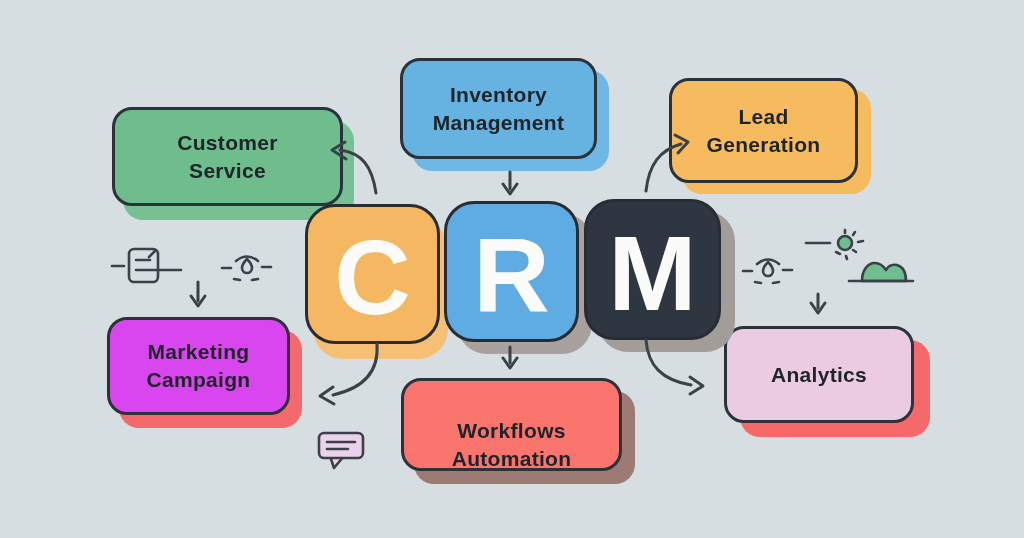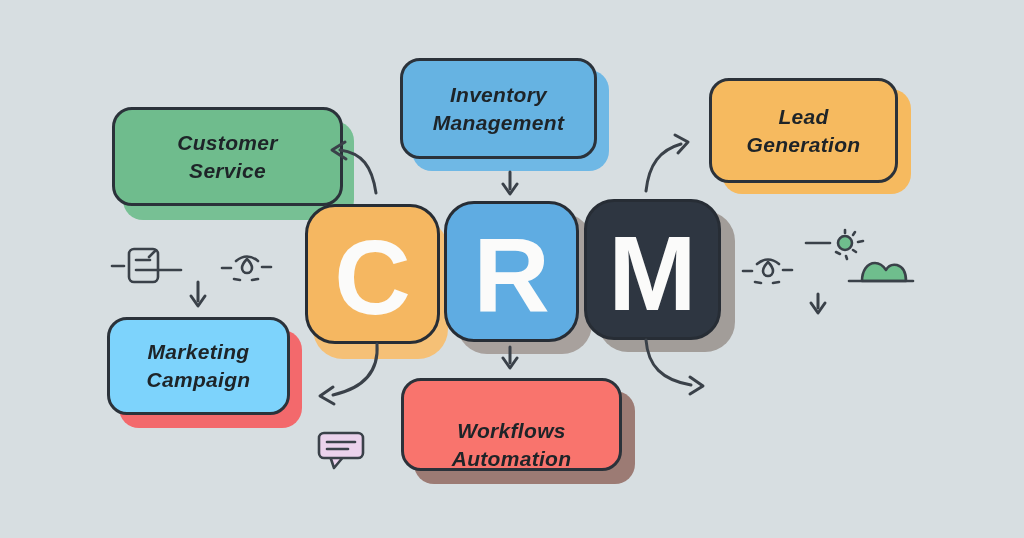--- a/index.html
+++ b/index.html
@@ -14,42 +14,42 @@
 
   
   .node{position:absolute;}
   .node .shadow{position:absolute;inset:0;border-radius:20px;}
   .node .face{
     position:absolute;inset:0;
     border:3px solid #2B323A;border-radius:20px;
     display:flex;align-items:center;justify-content:center;
     text-align:center;
     font-weight:bold;color:#1E2428;
-    font-size:21px;line-height:1.32;letter-spacing:.3px;font-style:italic;
+    font-size:21px;line-height:1.32;letter-spacing:.3px;
   }
   .node .label{display:block;}
 
   #customer-service{left:112px;top:107px;width:191px;height:99px;padding-left:40px;}
   #customer-service .shadow{background:#77C094;transform:translate(11px,14px);}
   #customer-service .face{background:#6FBC8D;}
   #customer-service .label{max-width:150px;}
 
   #inventory-management{left:400px;top:58px;width:197px;height:101px;}
   #inventory-management .shadow{background:#6FB8E5;transform:translate(12px,12px);}
   #inventory-management .face{background:#66B3E2;}
   #inventory-management .label{max-width:165px;}
 
-  #lead-generation{left:709px;top:78px;width:189px;height:105px;}
+  #lead-generation{left:669px;top:78px;width:189px;height:105px;}
   #lead-generation .shadow{background:#F6BA5F;transform:translate(13px,11px);}
   #lead-generation .face{background:#F6BA5F;}
   #lead-generation .label{max-width:140px;}
 
   #marketing-campaign{left:107px;top:317px;width:183px;height:98px;}
   #marketing-campaign .shadow{background:#F3696C;transform:translate(12px,13px);}
-  #marketing-campaign .face{background:#7dd3fc;}
+  #marketing-campaign .face{background:#d946ef;}
   #marketing-campaign .label{max-width:150px;}
 
   #workflows-automation{left:401px;top:378px;width:221px;height:93px;}
   #workflows-automation .shadow{background:#9C7B74;transform:translate(13px,13px);}
   #workflows-automation .face{background:#F9746D;}
   #workflows-automation .label{max-width:180px;margin-top:40px;}
 
   #analytics{left:724px;top:326px;width:190px;height:97px;}
   #analytics .shadow{background:#F5696B;transform:translate(16px,14px);}
   #analytics .face{background:#EACBE2;}
@@ -116,20 +116,26 @@
     </div>
   </div>
 
   <div class="node" id="workflows-automation">
     <div class="shadow"></div>
     <div class="face">
       <span class="label">Workflows Automation</span>
     </div>
   </div>
 
+  <div class="node" id="analytics">
+    <div class="shadow"></div>
+    <div class="face">
+      <span class="label">Analytics</span>
+    </div>
+  </div>
 
   <div class="tile" id="tile-c">
     <div class="shadow"></div>
     <div class="face">C</div>
   </div>
   <div class="tile" id="tile-r">
     <div class="shadow"></div>
     <div class="face">R</div>
   </div>
   <div class="tile" id="tile-m">

